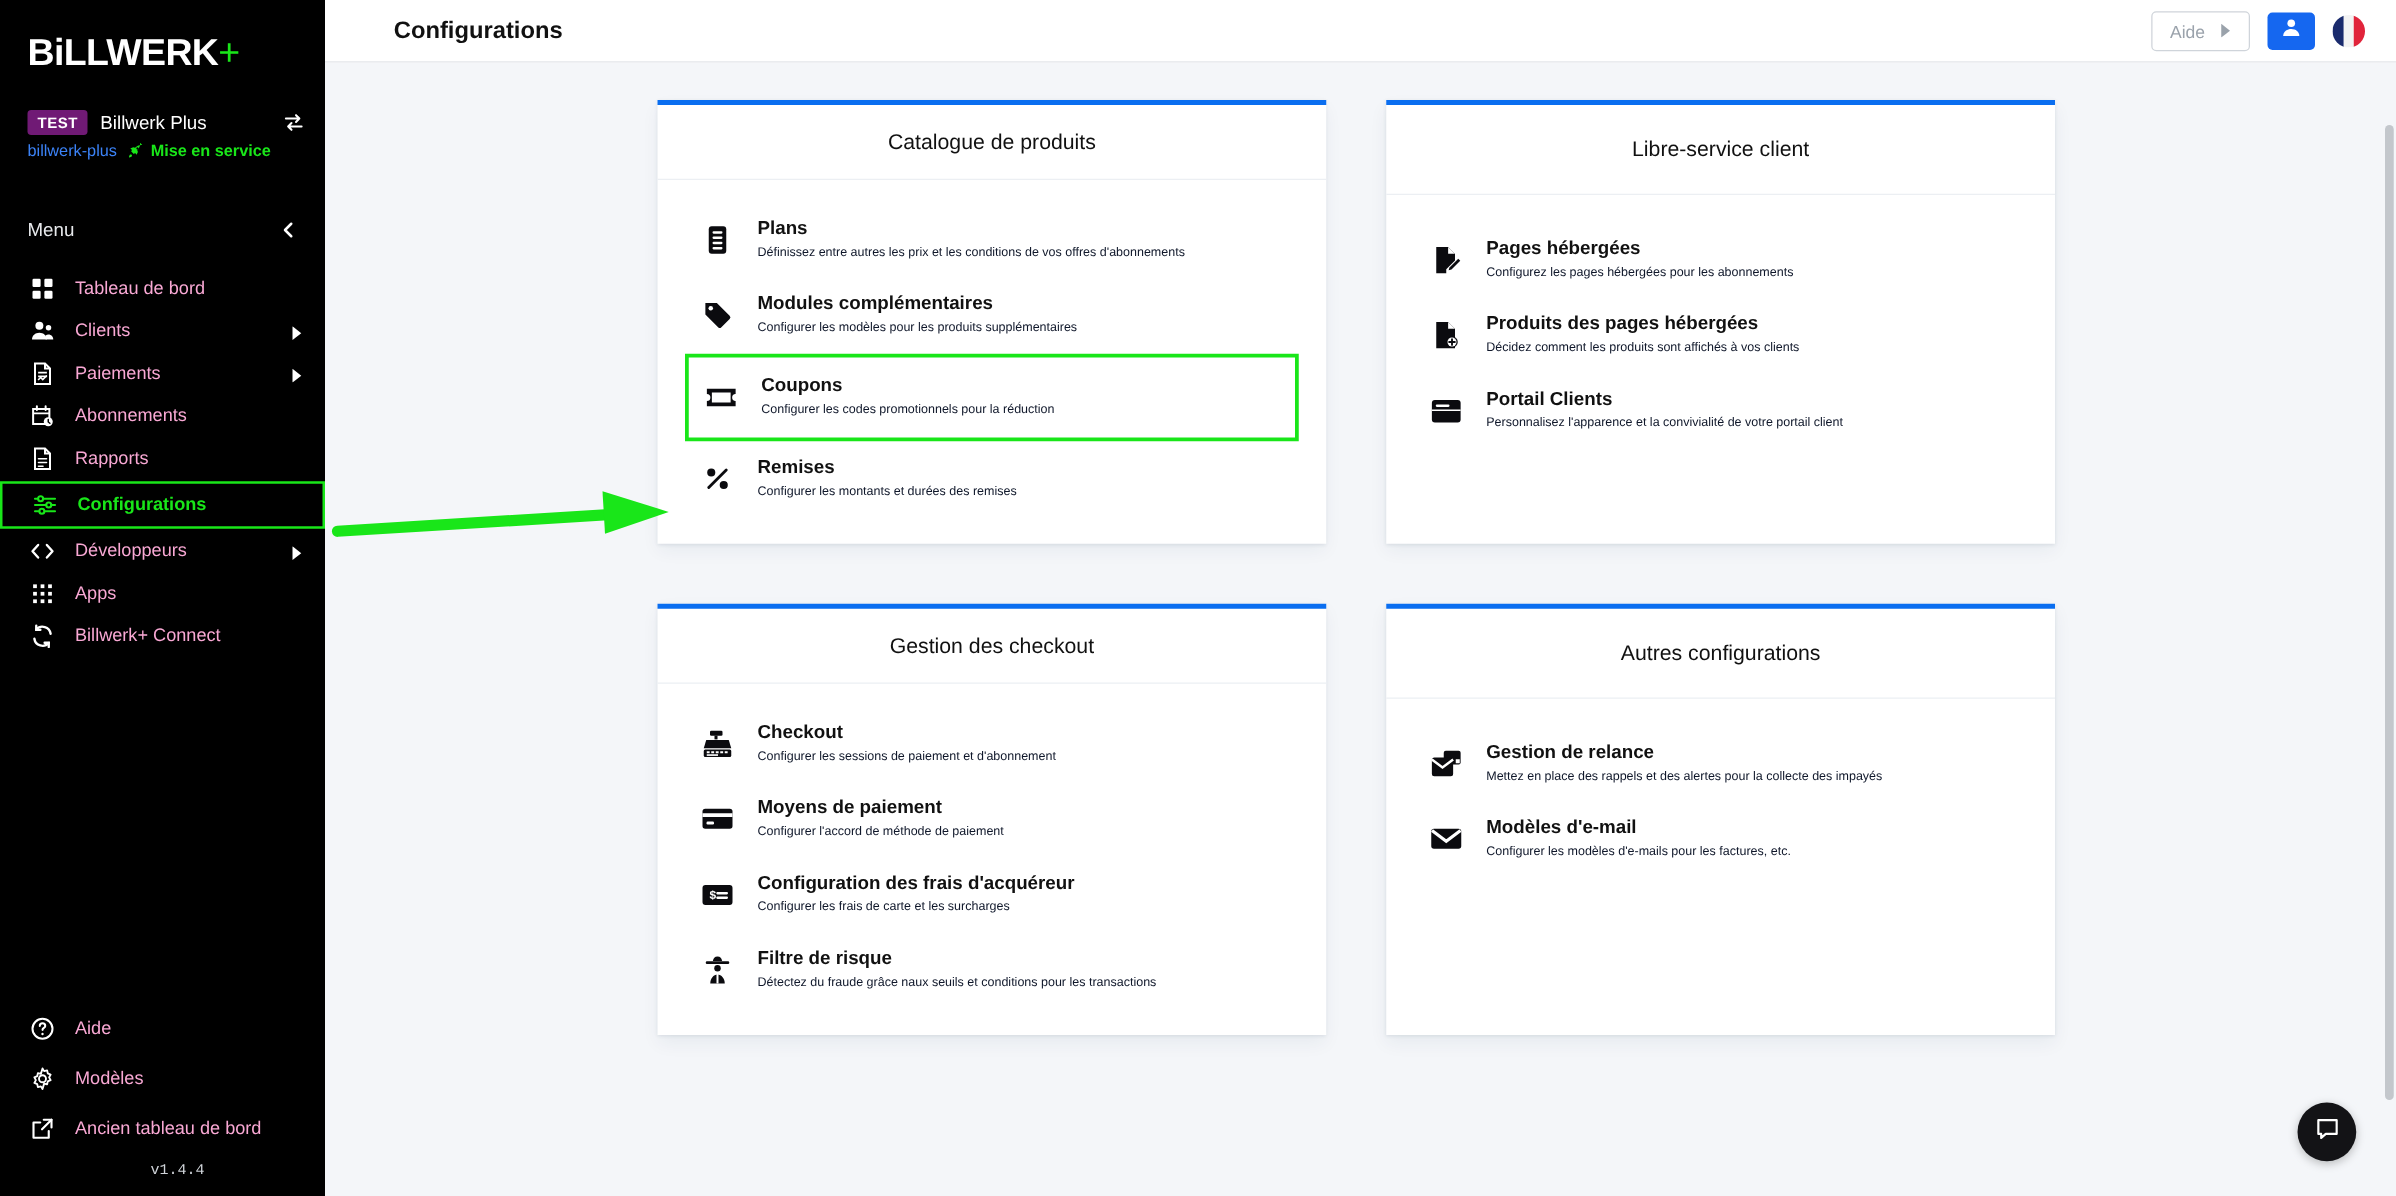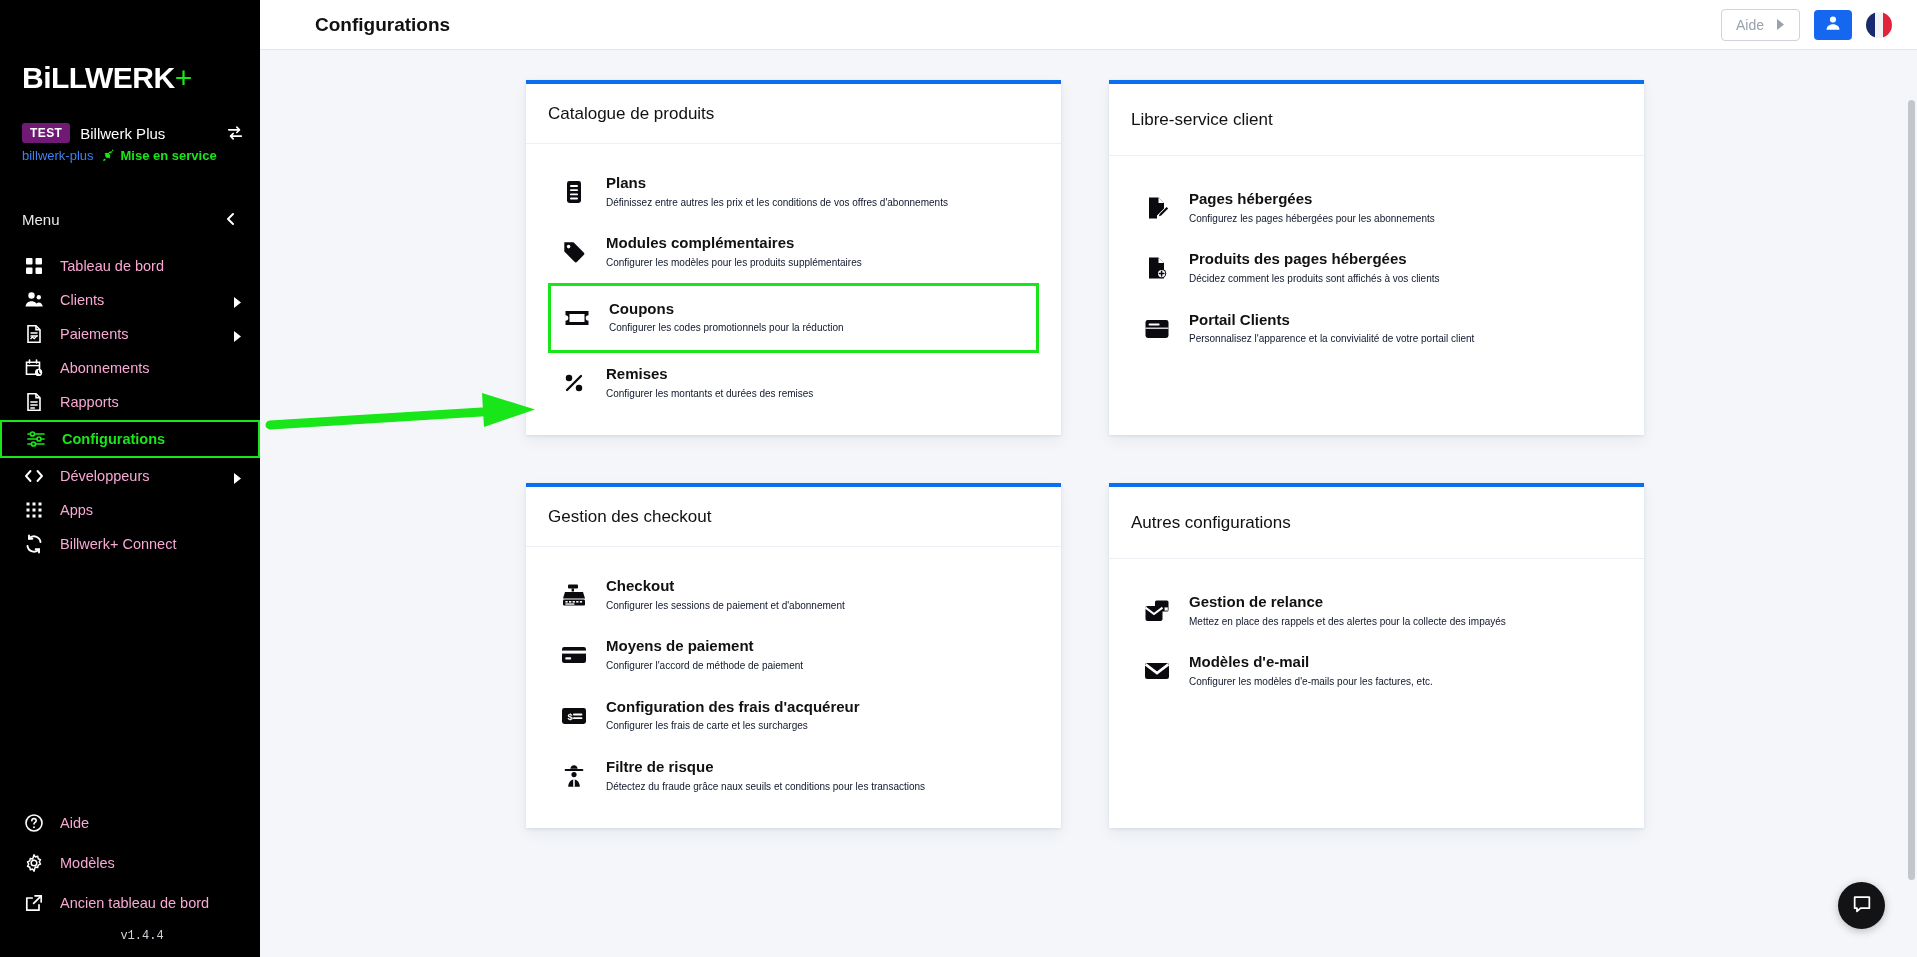--- a/index.html
+++ b/index.html
@@ -9,21 +9,21 @@
     font-family: "Liberation Sans", sans-serif;
     background: #f4f6f9;
   }
   .app { display: flex; width: 1917px; height: 957px; position: relative; }
 
   
   .sidebar {
     width: 260px; height: 957px; background: #000; color: #fff;
     flex: 0 0 260px; position: relative;
   }
-  .logo-wrap { padding: 28px 0 0 22px; height: 72px; margin-top: 35px; }
+  .logo-wrap { padding: 28px 0 0 22px; height: 72px; }
   .logo { font-size: 30px; font-weight: 700; letter-spacing: -0.5px; line-height: 1; }
   .logo .plus { color: #19e619; font-weight: 400; }
   .tenant { padding: 16px 16px 0 22px; }
   .tenant-row1 { display: flex; align-items: center; gap: 10px; }
   .badge-test {
     background: #701a75; color: #fff; font-size: 12px; font-weight: 700;
     padding: 3px 8px; border-radius: 3px; letter-spacing: .4px;
   }
   .tenant-name { font-size: 15px; color: #fff; flex: 1; }
   .swap-icon { width: 18px; height: 18px; color: #fff; }
@@ -86,21 +86,21 @@
 
   .content { flex: 1; overflow: hidden; position: relative; padding: 30px 0 0 0; }
   .grid {
     display: grid; grid-template-columns: 535px 535px; gap: 48px 48px;
     padding-left: 266px; align-content: start;
   }
   .card {
     background: #fff; border-top: 4px solid #0a6ef0;
     box-shadow: 0 1px 3px rgba(25,45,80,.10), 0 6px 14px rgba(25,45,80,.06);
   }
-  .card-head { padding: 20px 22px 19px 22px; border-bottom: 1px solid #eceff3; }
+  .card-head { padding: 20px 22px 19px 22px; border-bottom: 1px solid #eceff3; text-align: center; }
   .card-head.tall { padding: 26px 22px 25px 22px; }
   .card-title { font-size: 17px; color: #111; font-weight: 400; }
   .card-body { padding: 18px 22px 22px 22px; }
   .card-body.compact { padding: 22px 22px 26px 22px; }
 
   .entry { display: flex; gap: 18px; padding: 12px 12px 12px 12px; cursor: pointer; align-items: flex-start; }
   .entry .ent-ic { width: 28px; flex: 0 0 28px; height: 28px; display: flex; align-items: center; justify-content: center; color: #000; margin-top: 4px; }
   .entry .ent-tx { flex: 1; }
   .ent-title { font-size: 15px; font-weight: 700; color: #111; line-height: 1.25; }
   .ent-desc { font-size: 10px; color: #0f172a; line-height: 1.45; margin-top: 3px; max-width: 460px; }

